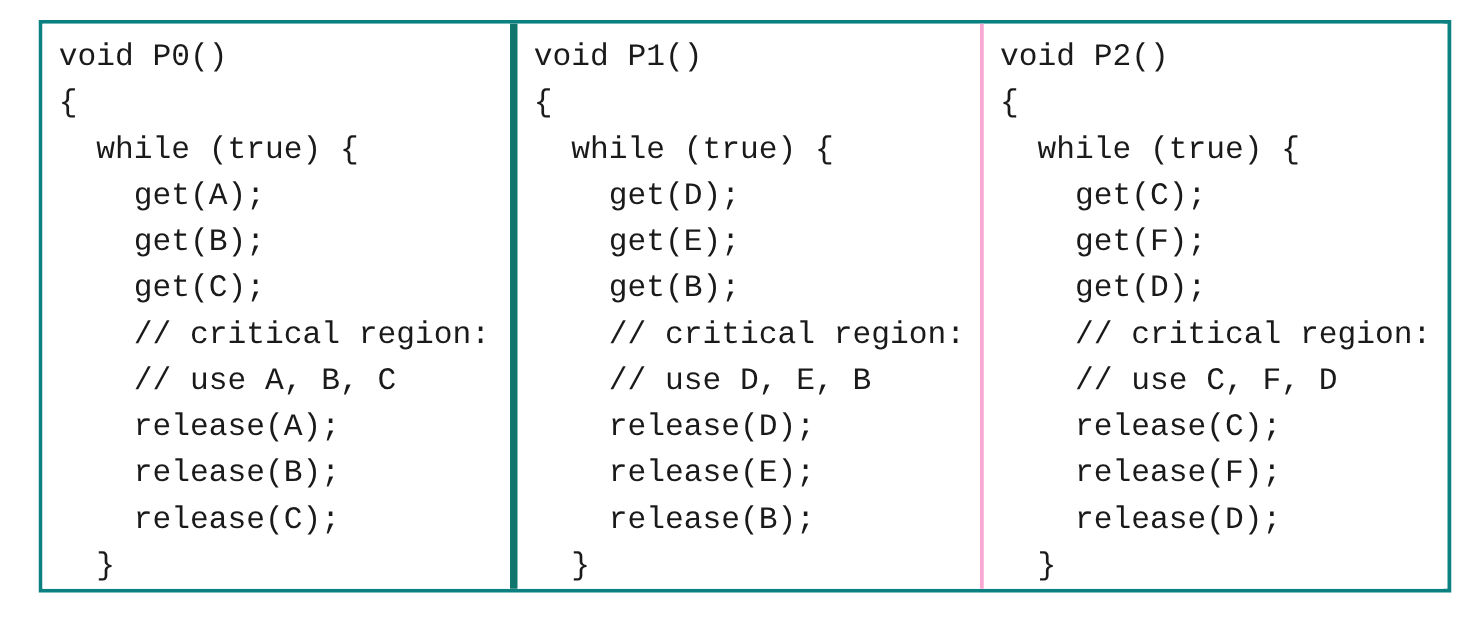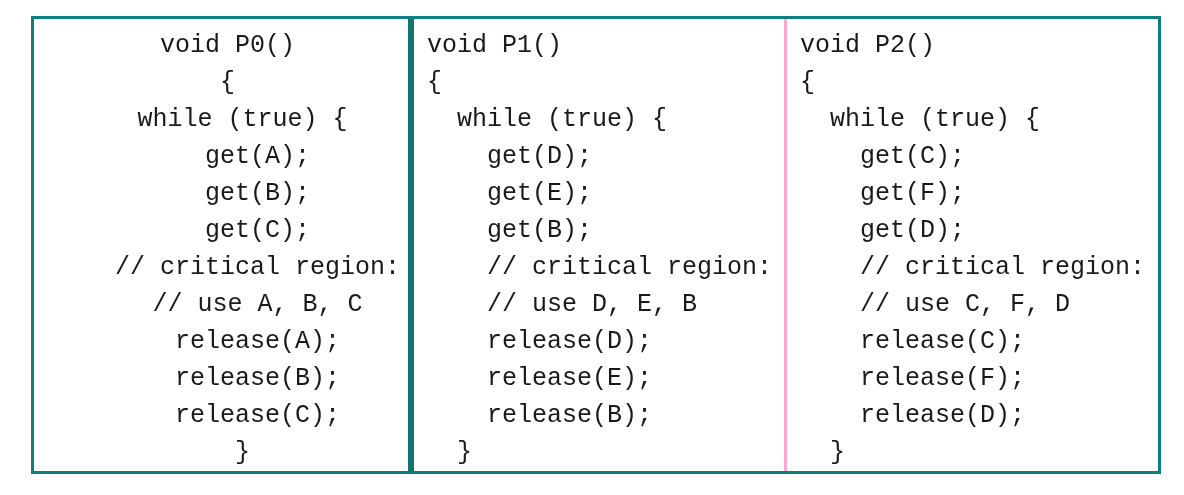--- a/index.html
+++ b/index.html
@@ -39,21 +39,21 @@
 
   .code-column {
     box-sizing: border-box;
     position: relative;
     background: #ffffff;
     padding: 8px 0 0 0;
     overflow: hidden;
   }
 
   
-  .code-column.col-0 { width: 374px; text-align: center; }
+  .code-column.col-0 { width: 374px; }
   .code-column.col-1 { width: 376px; border-left: 6px solid #0f766e; }
   .code-column.col-2 { width: 371px; border-left: 3px solid #f9a8d4; }
 
   .code-block {
     margin: 0;
     padding: 0 0 0 13px;
     font-family: "Liberation Mono", "DejaVu Sans Mono", monospace;
     font-size: 25px;
     line-height: 37px;
     letter-spacing: 0px;

